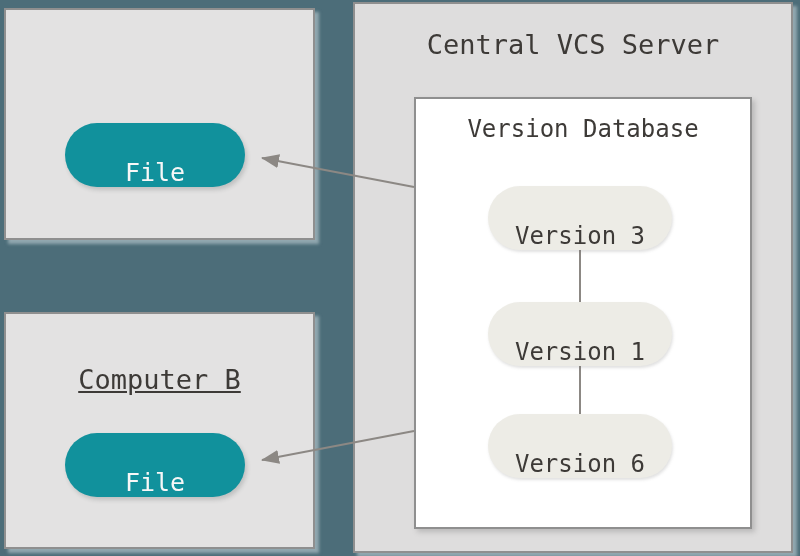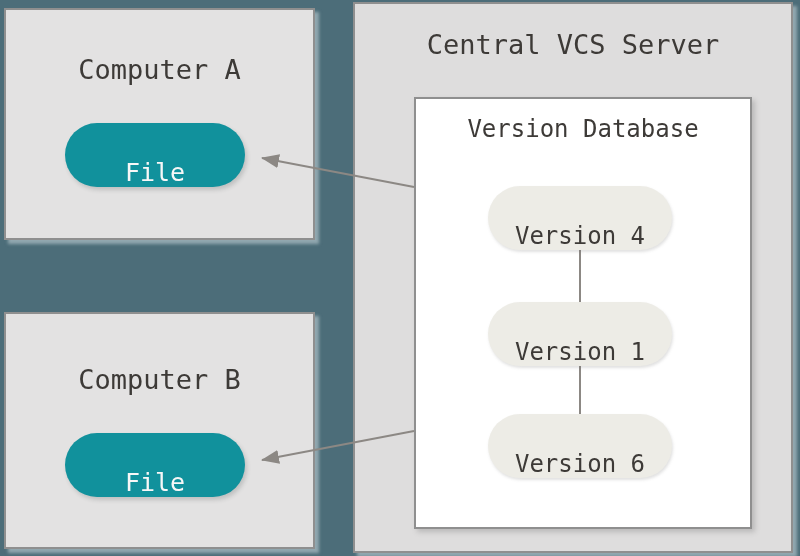--- a/index.html
+++ b/index.html
@@ -44,21 +44,21 @@
   }
   .box-title{
     position:absolute;
     text-align:center;
     color:var(--text-dark);
     font-size:27px;
     line-height:30px;
     white-space:nowrap;
   }
   .title-computer-a{left:4px;top:55px;width:311px;}
-  .title-computer-b{left:4px;top:365px;width:311px;}
+  .title-computer-b{left:4px;top:365px;width:311px;text-decoration:underline;}
   .title-server{left:353px;top:30px;width:440px;}
   .title-vdb{left:414px;top:115px;width:338px;font-size:24px;line-height:28px;}
   .pill{
     position:absolute;
     display:flex;align-items:flex-end;justify-content:center;
     border-radius:32px;
     white-space:nowrap;
   }
   .teal-pill{
     width:180px;height:64px;
@@ -102,31 +102,30 @@
   <div class="gray-box box-server"></div>
   <div class="box-title title-server">Central VCS Server</div>
 
   <div class="white-box"></div>
   <div class="box-title title-vdb">Version Database</div>
 
   <div class="connector conn-32"></div>
   <div class="connector conn-21"></div>
 
   <div class="pill version-pill pill-v3">
-    <span>Version 4</span>
+    <span>Version 3</span>
   </div>
   <div class="pill version-pill pill-v2">
     <span>Version 1</span>
   </div>
   <div class="pill version-pill pill-v1">
     <span>Version 6</span>
   </div>
 
   <div class="gray-box box-computer-a"></div>
-  <div class="box-title title-computer-a">Computer A</div>
   <div class="pill teal-pill pill-file-a">
     <span>File</span>
   </div>
 
   <div class="gray-box box-computer-b"></div>
   <div class="box-title title-computer-b">Computer B</div>
   <div class="pill teal-pill pill-file-b">
     <span>File</span>
   </div>
 

